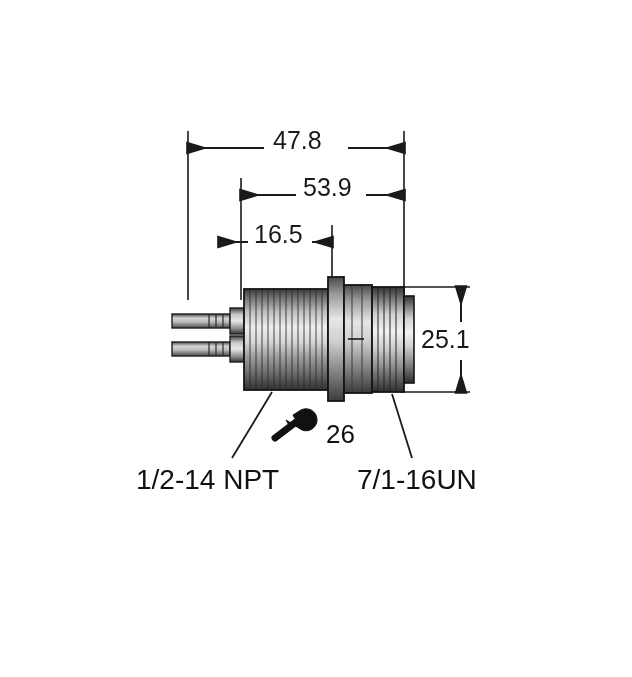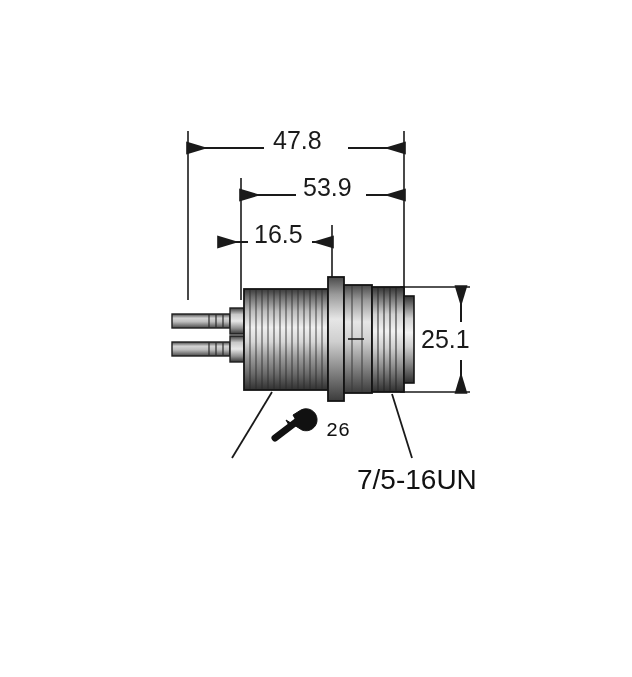--- a/index.html
+++ b/index.html
@@ -33,22 +33,22 @@
   }
   .callout-label {
     position: absolute;
     font-family: "Liberation Sans", sans-serif;
     font-size: 28px;
     color: #111111;
     white-space: nowrap;
   }
   .wrench-label {
     position: absolute;
-    font-family: Liberation Mono, monospace;
-    font-size: 20px;
+    font-family: Liberation Sans, sans-serif;
+    font-size: 26px;
     color: #111111;
     white-space: nowrap;
   }
   #lbl-478 { left: 273px; top: 126px; }
   #lbl-335 { left: 303px; top: 173px; }
   #lbl-165 { left: 254px; top: 220px; text-align: center; }
   #lbl-251 { left: 421px; top: 325px; }
   #lbl-npt { left: 136px; top: 464px; }
   #lbl-un  { left: 357px; top: 464px; }
   #lbl-wrench-size { left: 326px; top: 419px; }
@@ -195,16 +195,17 @@
       <path d="M 275 438 L 300 419" stroke="#111111" stroke-width="7" stroke-linecap="round" fill="none"></path>
       <path d="M 302 430 a 11 11 0 1 0 -1 -20 l -8 5 l 4 7 l -7 5 l -4 -7 z" fill="#111111" stroke="#111111" stroke-width="1"></path>
     </g>
   </svg>
 
   <div class="dim-label" id="lbl-478">47.8</div>
   <div class="dim-label" id="lbl-335">53.9</div>
   <div class="dim-label" id="lbl-165">16.5</div>
   <div class="dim-label" id="lbl-251">25.1</div>
 
-  <div class="callout-label" id="lbl-un">7/5-16UN</div>
+  <div class="callout-label" id="lbl-npt">1/2-14 NPT</div>
+  <div class="callout-label" id="lbl-un">7/1-16UN</div>
   <div class="wrench-label" id="lbl-wrench-size">26</div>
 
 </div>
 
 </body></html>

